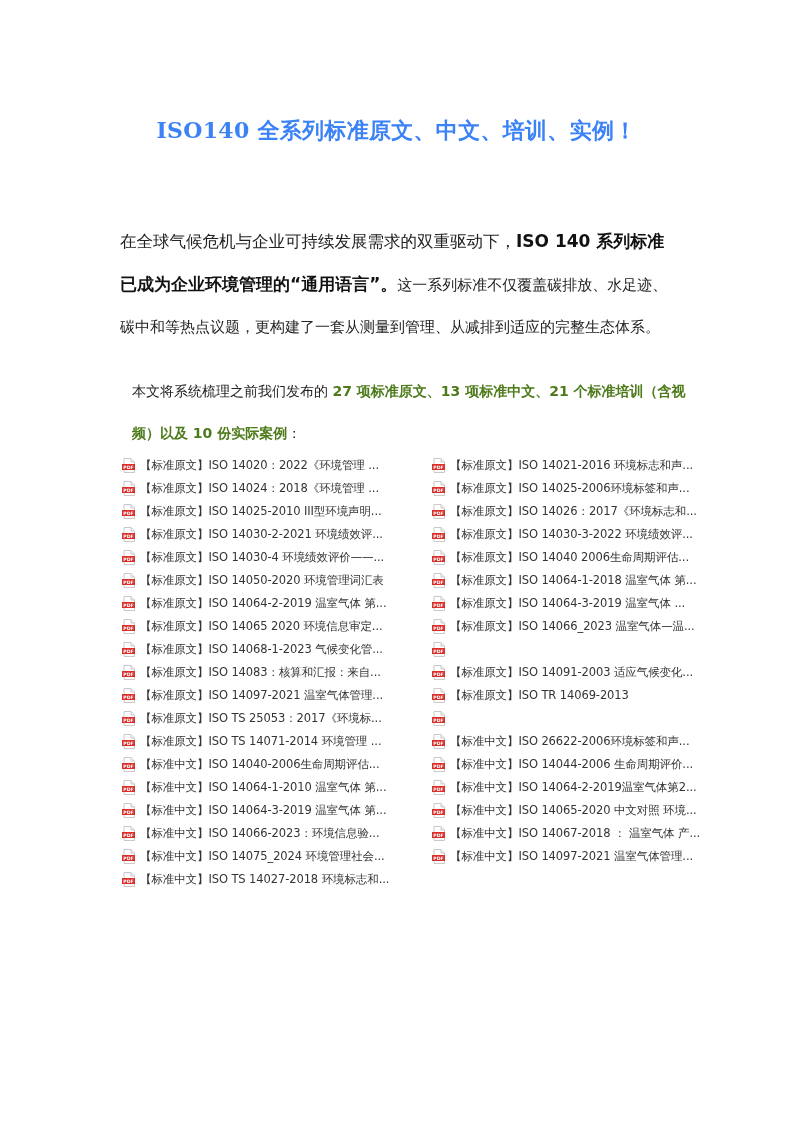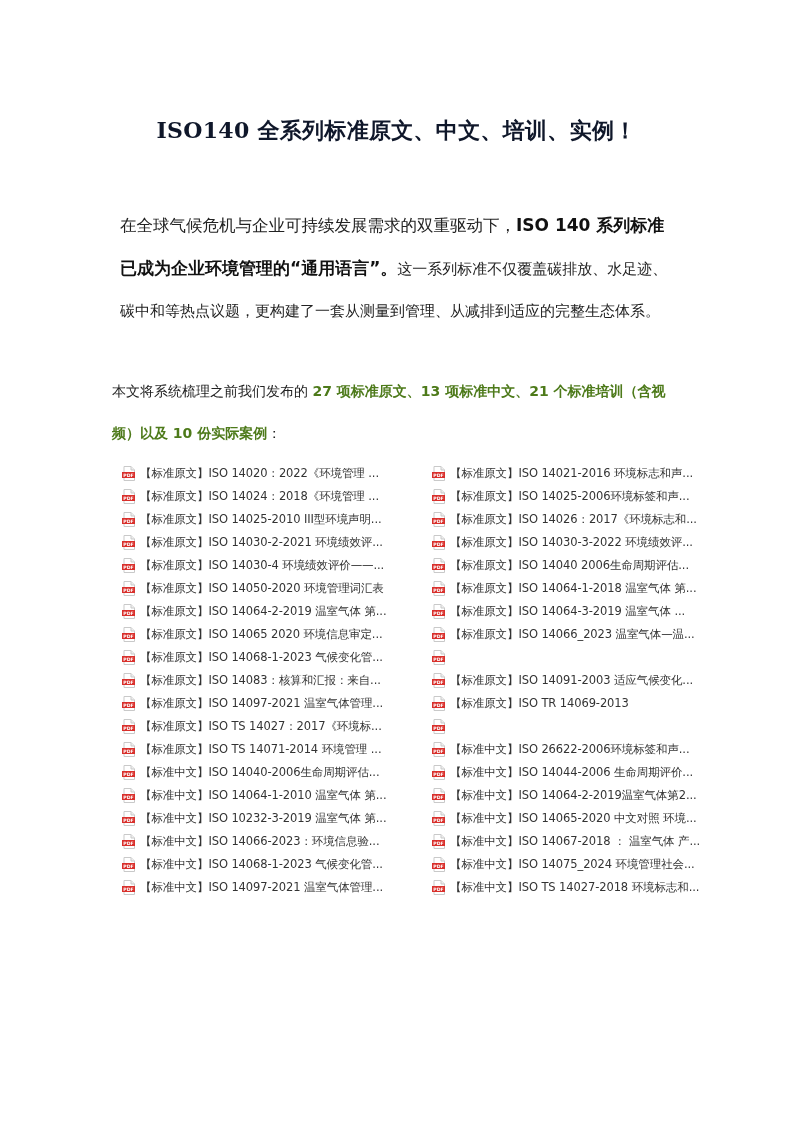--- a/index.html
+++ b/index.html
@@ -18,64 +18,64 @@
     .page-title {
       position: absolute;
       top: 116px;
       left: 0;
       width: 793px;
       text-align: center;
       font-family: "DejaVu Serif", "Liberation Serif", serif;
       font-weight: bold;
       font-size: 22px;
       letter-spacing: 0.3px;
-      color: #0f172a;
+      color: #3b82f6;
     }
     .intro {
       position: absolute;
-      top: 204px;
+      top: 220px;
       left: 120px;
       width: 560px;
       font-size: 16.5px;
       line-height: 42px;
       color: #222222;
     }
     .intro .strong {
       font-weight: bold;
       font-size: 17px;
       color: #111111;
     }
     .intro .small {
       font-size: 15px;
     }
     .summary {
       position: absolute;
       top: 370px;
-      left: 112px;
+      left: 132px;
       width: 560px;
       font-size: 14px;
       line-height: 42px;
       color: #222222;
     }
     .summary .green {
       color: #4d7a1a;
       font-weight: bold;
     }
     .file-grid {
       position: absolute;
       top: 458px;
       left: 122px;
       width: 600px;
       display: grid;
       grid-template-columns: 310px 290px;
       grid-auto-rows: 23px;
     }
     .file-item {
       display: flex;
-      align-items: flex-end;
+      align-items: flex-start;
       height: 23px;
       font-family: "DejaVu Sans", sans-serif;
       font-size: 11.5px;
       color: #333333;
       white-space: nowrap;
       overflow: hidden;
       cursor: pointer;
     }
     .pdf-icon {
       width: 14px;
@@ -352,21 +352,21 @@
   </div>
     <div class="file-item">
     <span class="pdf-icon">
       <svg width="14" height="15" viewBox="0 0 14 15">
         <path d="M2 0.5 H9 L12.5 4 V14.5 H2 Z" fill="#ffffff" stroke="#c9c9c9" stroke-width="1"></path>
         <path d="M9 0.5 V4 H12.5" fill="#eeeeee" stroke="#c9c9c9" stroke-width="1"></path>
         <rect x="0" y="6" width="13" height="6" fill="#d9302c"></rect>
         <text x="6.5" y="11" font-size="4.6" font-family="DejaVu Sans, sans-serif" font-weight="bold" fill="#ffffff" text-anchor="middle">PDF</text>
       </svg>
     </span>
-    <span class="file-label">【标准原文】ISO TS 14027：2017《环境标...</span>
+    <span class="file-label">【标准原文】ISO TS 25053：2017《环境标...</span>
   </div>
     <div class="file-item">
     <span class="pdf-icon">
       <svg width="14" height="15" viewBox="0 0 14 15">
         <path d="M2 0.5 H9 L12.5 4 V14.5 H2 Z" fill="#ffffff" stroke="#c9c9c9" stroke-width="1"></path>
         <path d="M9 0.5 V4 H12.5" fill="#eeeeee" stroke="#c9c9c9" stroke-width="1"></path>
         <rect x="0" y="6" width="13" height="6" fill="#d9302c"></rect>
         <text x="6.5" y="11" font-size="4.6" font-family="DejaVu Sans, sans-serif" font-weight="bold" fill="#ffffff" text-anchor="middle">PDF</text>
       </svg>
     </span>
@@ -439,21 +439,21 @@
   </div>
     <div class="file-item">
     <span class="pdf-icon">
       <svg width="14" height="15" viewBox="0 0 14 15">
         <path d="M2 0.5 H9 L12.5 4 V14.5 H2 Z" fill="#ffffff" stroke="#c9c9c9" stroke-width="1"></path>
         <path d="M9 0.5 V4 H12.5" fill="#eeeeee" stroke="#c9c9c9" stroke-width="1"></path>
         <rect x="0" y="6" width="13" height="6" fill="#d9302c"></rect>
         <text x="6.5" y="11" font-size="4.6" font-family="DejaVu Sans, sans-serif" font-weight="bold" fill="#ffffff" text-anchor="middle">PDF</text>
       </svg>
     </span>
-    <span class="file-label">【标准中文】ISO 10232-3-2019 温室气体 第...</span>
+    <span class="file-label">【标准中文】ISO 14064-3-2019 温室气体 第...</span>
   </div>
     <div class="file-item">
     <span class="pdf-icon">
       <svg width="14" height="15" viewBox="0 0 14 15">
         <path d="M2 0.5 H9 L12.5 4 V14.5 H2 Z" fill="#ffffff" stroke="#c9c9c9" stroke-width="1"></path>
         <path d="M9 0.5 V4 H12.5" fill="#eeeeee" stroke="#c9c9c9" stroke-width="1"></path>
         <rect x="0" y="6" width="13" height="6" fill="#d9302c"></rect>
         <text x="6.5" y="11" font-size="4.6" font-family="DejaVu Sans, sans-serif" font-weight="bold" fill="#ffffff" text-anchor="middle">PDF</text>
       </svg>
     </span>
@@ -473,31 +473,20 @@
     <div class="file-item">
     <span class="pdf-icon">
       <svg width="14" height="15" viewBox="0 0 14 15">
         <path d="M2 0.5 H9 L12.5 4 V14.5 H2 Z" fill="#ffffff" stroke="#c9c9c9" stroke-width="1"></path>
         <path d="M9 0.5 V4 H12.5" fill="#eeeeee" stroke="#c9c9c9" stroke-width="1"></path>
         <rect x="0" y="6" width="13" height="6" fill="#d9302c"></rect>
         <text x="6.5" y="11" font-size="4.6" font-family="DejaVu Sans, sans-serif" font-weight="bold" fill="#ffffff" text-anchor="middle">PDF</text>
       </svg>
     </span>
     <span class="file-label">【标准中文】ISO 14067-2018 ： 温室气体 产...</span>
-  </div>
-    <div class="file-item">
-    <span class="pdf-icon">
-      <svg width="14" height="15" viewBox="0 0 14 15">
-        <path d="M2 0.5 H9 L12.5 4 V14.5 H2 Z" fill="#ffffff" stroke="#c9c9c9" stroke-width="1"></path>
-        <path d="M9 0.5 V4 H12.5" fill="#eeeeee" stroke="#c9c9c9" stroke-width="1"></path>
-        <rect x="0" y="6" width="13" height="6" fill="#d9302c"></rect>
-        <text x="6.5" y="11" font-size="4.6" font-family="DejaVu Sans, sans-serif" font-weight="bold" fill="#ffffff" text-anchor="middle">PDF</text>
-      </svg>
-    </span>
-    <span class="file-label">【标准中文】ISO 14068-1-2023 气候变化管...</span>
   </div>
     <div class="file-item">
     <span class="pdf-icon">
       <svg width="14" height="15" viewBox="0 0 14 15">
         <path d="M2 0.5 H9 L12.5 4 V14.5 H2 Z" fill="#ffffff" stroke="#c9c9c9" stroke-width="1"></path>
         <path d="M9 0.5 V4 H12.5" fill="#eeeeee" stroke="#c9c9c9" stroke-width="1"></path>
         <rect x="0" y="6" width="13" height="6" fill="#d9302c"></rect>
         <text x="6.5" y="11" font-size="4.6" font-family="DejaVu Sans, sans-serif" font-weight="bold" fill="#ffffff" text-anchor="middle">PDF</text>
       </svg>
     </span>

